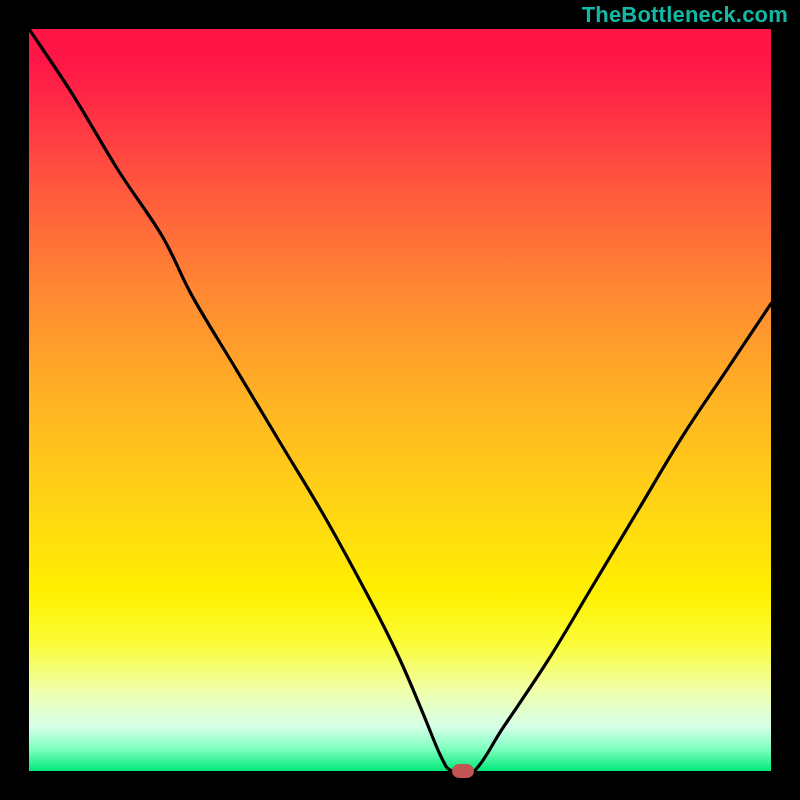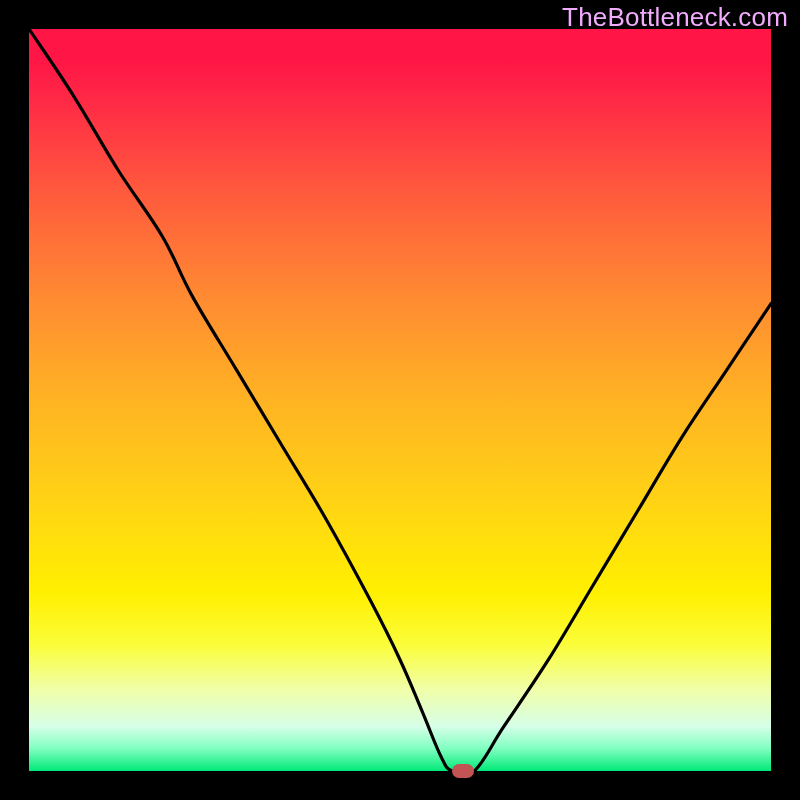--- a/index.html
+++ b/index.html
@@ -16,23 +16,23 @@
     left: 0;
     top: 0;
     width: 800px;
     height: 800px;
     background: #000;
   }
   .watermark {
     position: absolute;
     top: 2px;
     right: 12px;
-    color: #f0abfc;
-    font-size: 26px;
-    font-weight: 400;
+    color: #14b8a6;
+    font-size: 22px;
+    font-weight: 700;
     letter-spacing: 0.2px;
     user-select: none;
   }
   .plot {
     position: absolute;
     left: 29px;
     top: 29px;
     width: 742px;
     height: 742px;
   }

